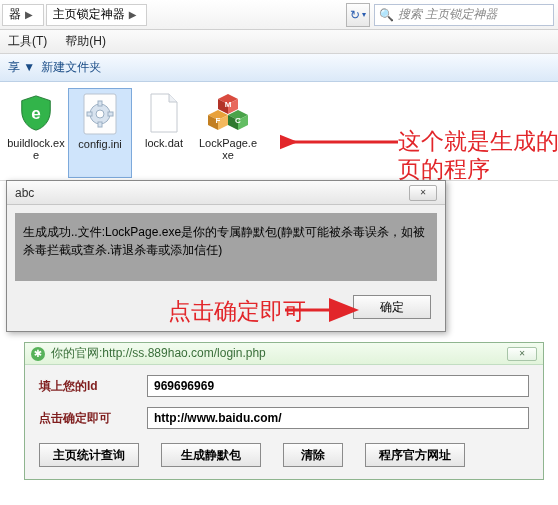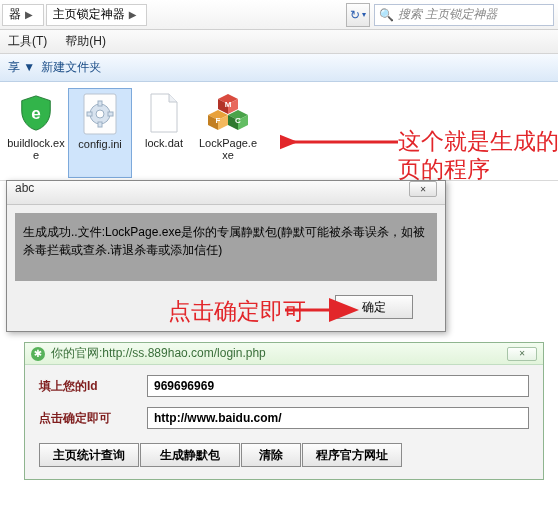--- a/index.html
+++ b/index.html
@@ -30,38 +30,38 @@
     .gear-svg{width:40px;height:44px;}
     .doc-svg{width:34px;height:42px;}
     .cubes-svg{width:42px;height:42px;}
     
     
     .annot{position:absolute; color:#e2262a; font-family:KaiTi,"STKaiti",serif; font-size:23px; line-height:1.2; white-space:nowrap;}
     .arrow{position:absolute;}
     
     
     .dialog-abc{position:absolute; left:6px; top:180px; width:440px; background:#f0f0f0; border:1px solid #888; box-shadow:2px 2px 6px rgba(0,0,0,.3);}
-    .dialog-title{background:linear-gradient(#fbfbfb,#e6e6e6); height:24px; display:flex; align-items:flex-start; padding:0 8px; font-size:12px; color:#333; border-bottom:1px solid #c6c6c6;}
+    .dialog-title{background:linear-gradient(#fbfbfb,#e6e6e6); height:24px; display:flex; align-items:center; padding:0 8px; font-size:12px; color:#333; border-bottom:1px solid #c6c6c6;}
     .dialog-close{margin-left:auto; width:28px; height:16px; border:1px solid #b0b0b0; background:linear-gradient(#fefefe,#e2e2e2); display:flex; align-items:center; justify-content:center; font-size:8px; color:#444; border-radius:2px;}
     .dialog-body{background:#a3a3a3; margin:8px; padding:10px 8px 8px 8px; min-height:68px; font-size:12px; line-height:1.5; color:#000; border:none;}
-    .dialog-btns{display:flex; justify-content:flex-end; padding:6px 32px 12px 14px;}
+    .dialog-btns{display:flex; justify-content:flex-end; padding:6px 14px 12px 14px;}
     .win-btn{min-width:78px; height:24px; background:linear-gradient(#fdfdfd,#e5e5e5); border:1px solid #8b8b8b; font-size:12px; display:flex; align-items:center; justify-content:center; cursor:pointer;}
     
     
     .green-win{position:absolute; left:24px; top:342px; width:520px; border:1px solid #8fb58f; background:#f3f3f3;}
     .green-title{height:22px; background:linear-gradient(#f2fcef,#e2f4db); display:flex; align-items:center; padding:0 6px; border-bottom:1px solid #c2ddc2;}
     .green-ico{width:14px;height:14px; background:#57b25a; border-radius:50%; margin-right:6px; display:flex;align-items:center;justify-content:center;color:#fff;font-size:10px;}
     .green-title-text{color:#3a6f3a; font-size:12px;}
     .green-close{margin-left:auto; width:30px; height:14px; border:1px solid #a8c5a8; background:linear-gradient(#fdfffd,#e6f3e4); display:flex;align-items:center;justify-content:center; font-size:8px; color:#5a7a5a; border-radius:2px;}
     .green-body{padding:10px 14px 12px 14px;}
     .form-row{display:flex; align-items:center; margin-bottom:10px;}
     .form-label{width:108px; font-weight:bold; font-size:12px; color:#7f1d1d;}
     .form-input{flex:1; height:22px; border:1px solid #888; padding:0 6px; font-size:12px; background:#fff;}
     .form-input.url{font-weight:bold;}
-    .btn-row{display:flex; gap:1px; justify-content:flex-start; padding-top:4px;}
+    .btn-row{display:flex; gap:22px; justify-content:flex-start; padding-top:4px;}
     .btn-row .win-btn{min-width:100px; font-weight:bold;}
     .btn-row .win-btn.small{min-width:60px;}
   </style>
 </head>
 <body>
 
 <div class="explorer">
   <div class="address-row">
     <div class="addr-seg">
       <span>器</span>

